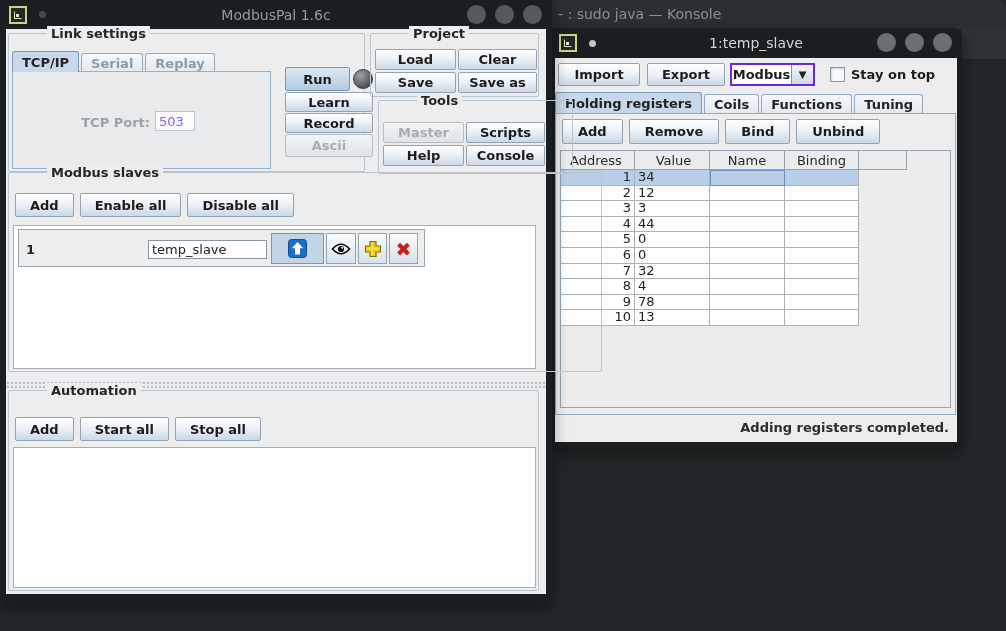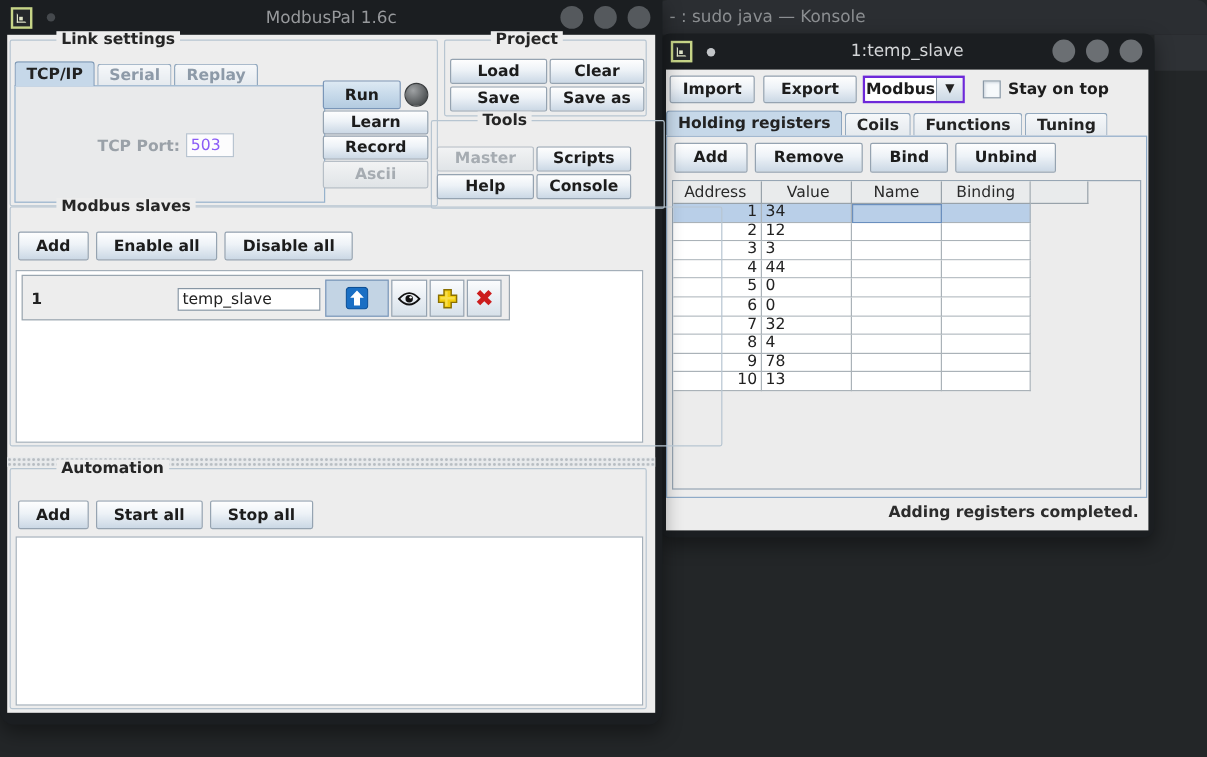--- a/index.html
+++ b/index.html
@@ -55,29 +55,29 @@
   #mp-content { left:6px; top:29px; width:540px; height:565px; }
 
   #grp-link { left:2px; top:4px; width:357px; height:139px; }
   .ls-tabs { position:absolute; left:3px; top:17px; display:flex; align-items:flex-end; }
   #ls-panel { position:absolute; left:3px; top:37px; width:259px; height:98px;
     background:#e9eaeb; border:1px solid #96b2cc; }
   #tcp-label { position:absolute; left:0; top:43px; width:137px; text-align:right;
     font-size:13px; font-weight:bold; color:#9aa1a8; }
   #tcp-port { position:absolute; left:142px; top:39px; width:40px; height:20px;
     border:1px solid #b8c4d0; background:#fcfcfd; color:#8b5cf6; }
-  #ls-stack { position:absolute; left:260px; top:33px; width:88px; }
+  #ls-stack { position:absolute; left:276px; top:33px; width:88px; }
   #run-row { display:flex; align-items:center; }
   #btn-run { width:65px; height:24px; }
   #run-led { margin-left:3px; }
   #btn-learn,#btn-record { width:88px; height:20px; margin-top:1px; }
   #btn-ascii { width:88px; height:23px; margin-top:1px; }
 
   #grp-project { left:364px; top:4px; width:169px; height:64px; }
-  #grp-tools   { left:353px; top:71px; width:195px; height:74px; }
+  #grp-tools   { left:372px; top:71px; width:195px; height:74px; }
   .grid2 { position:absolute; left:4px; display:grid; grid-template-columns:81px 79px; grid-auto-rows:21px; gap:2px; }
   #grp-project .grid2 { top:15px; }
   #grp-tools .grid2 { top:21px; }
 
   #grp-slaves { left:2px; top:143px; width:594px; height:200px; }
   .row-btns { position:absolute; display:flex; gap:6px; }
   #slaves-btns { left:6px; top:20px; }
   #slaves-btns .btn, #auto-btns .btn { height:24px; padding:0 14px; }
   #slaves-list { position:absolute; left:4px; top:52px; width:523px; height:144px;
     background:#fff; border:1px solid #a4afb9; }
@@ -99,21 +99,21 @@
   #auto-btns { left:6px; top:26px; }
   #auto-area { position:absolute; left:4px; top:56px; width:523px; height:141px;
     background:#fff; border:1px solid #a4afb9; }
 
   
   #ts-win { left:550px; top:28px; width:412px; height:420px; border-radius:9px; z-index:4; }
   #ts-win .tbar { height:30px; }
   #ts-content { left:5px; top:30px; width:402px; height:384px; }
 
   #ts-toolbar { position:absolute; left:3px; top:5px; height:23px; display:flex; align-items:center; }
-  #btn-import { width:71px; height:23px; }
+  #btn-import { width:82px; height:23px; }
   #btn-export { width:78px; height:23px; margin-left:7px; }
   #combo { margin-left:5px; display:flex; height:23px; border:2px solid #6d28d9; }
   #combo-text { width:60px; display:flex; align-items:center; justify-content:center;
     background:#fff; font-size:13px; font-weight:bold; color:#1c1c1c; border-right:1px solid #8796a4; }
   #combo-arrow { width:21px; display:flex; align-items:center; justify-content:center;
     background:linear-gradient(180deg,#f3f6f9,#ccd9e5); font-size:10px; color:#222; }
   #chk-stay { margin-left:15px; }
   #lbl-stay { margin-left:6px; font-size:13px; font-weight:bold; color:#1c1c1c; }
 
   #ts-tabs { position:absolute; left:0; top:34px; display:flex; align-items:flex-end; }

